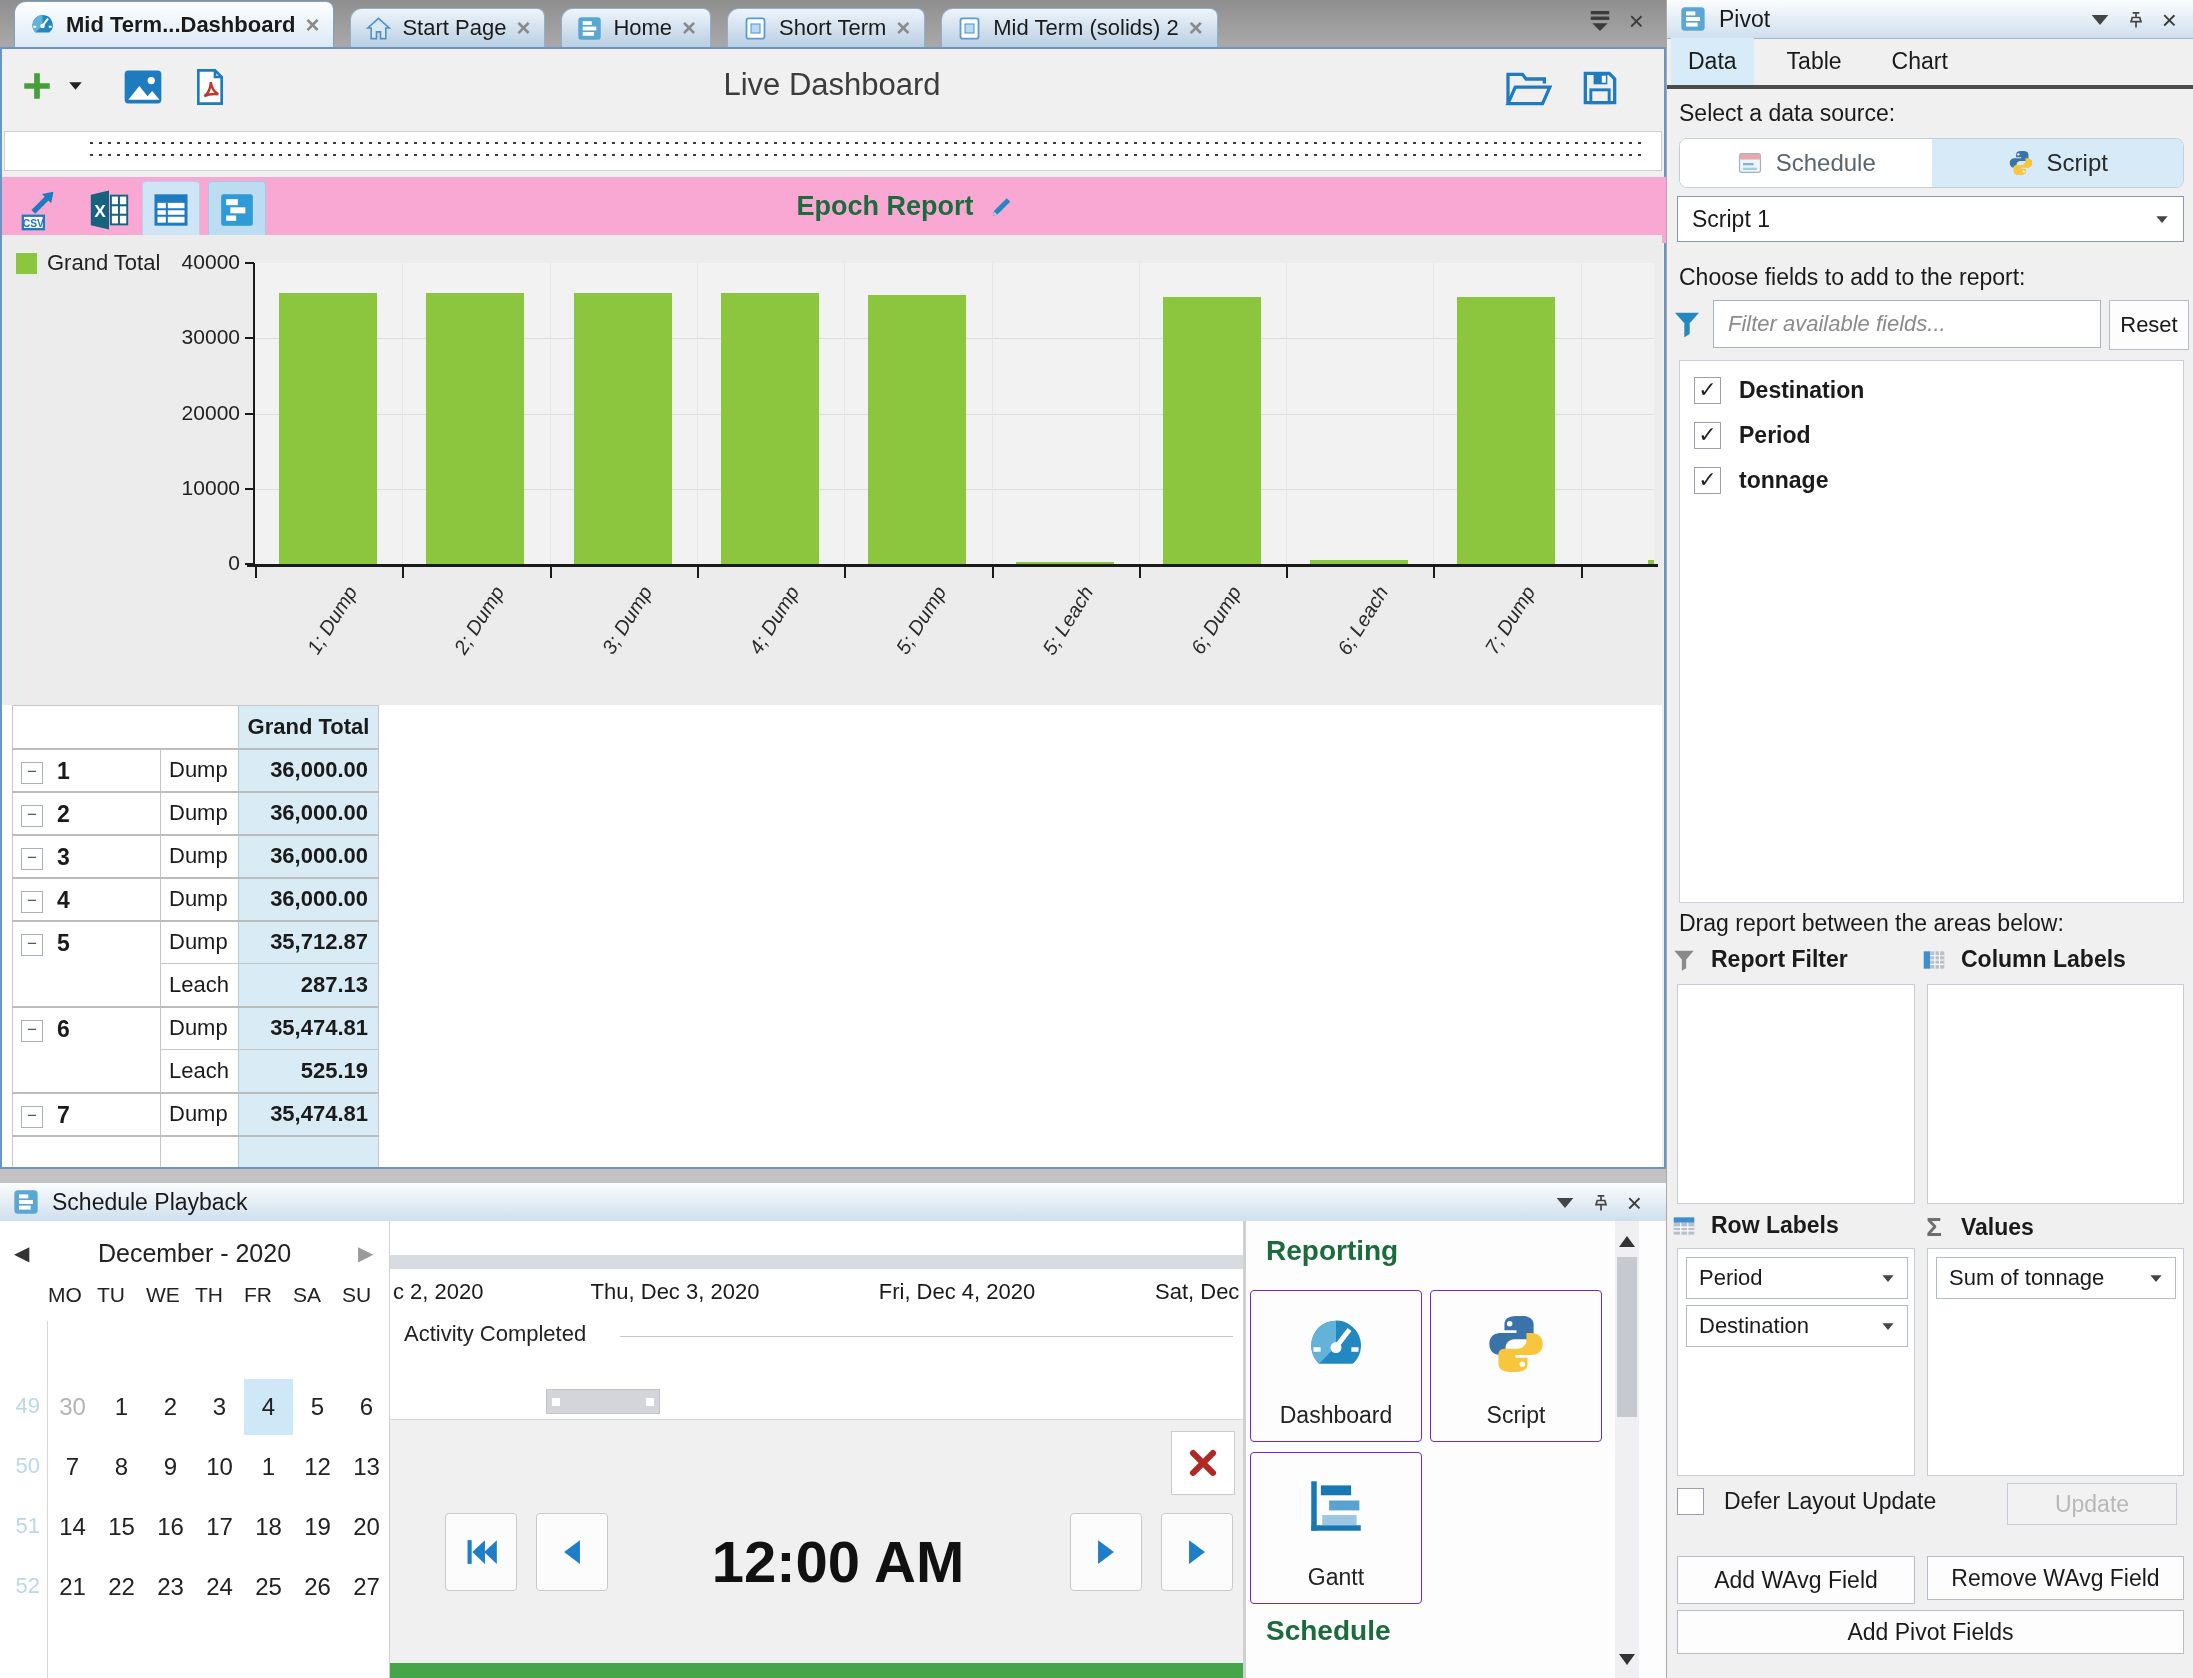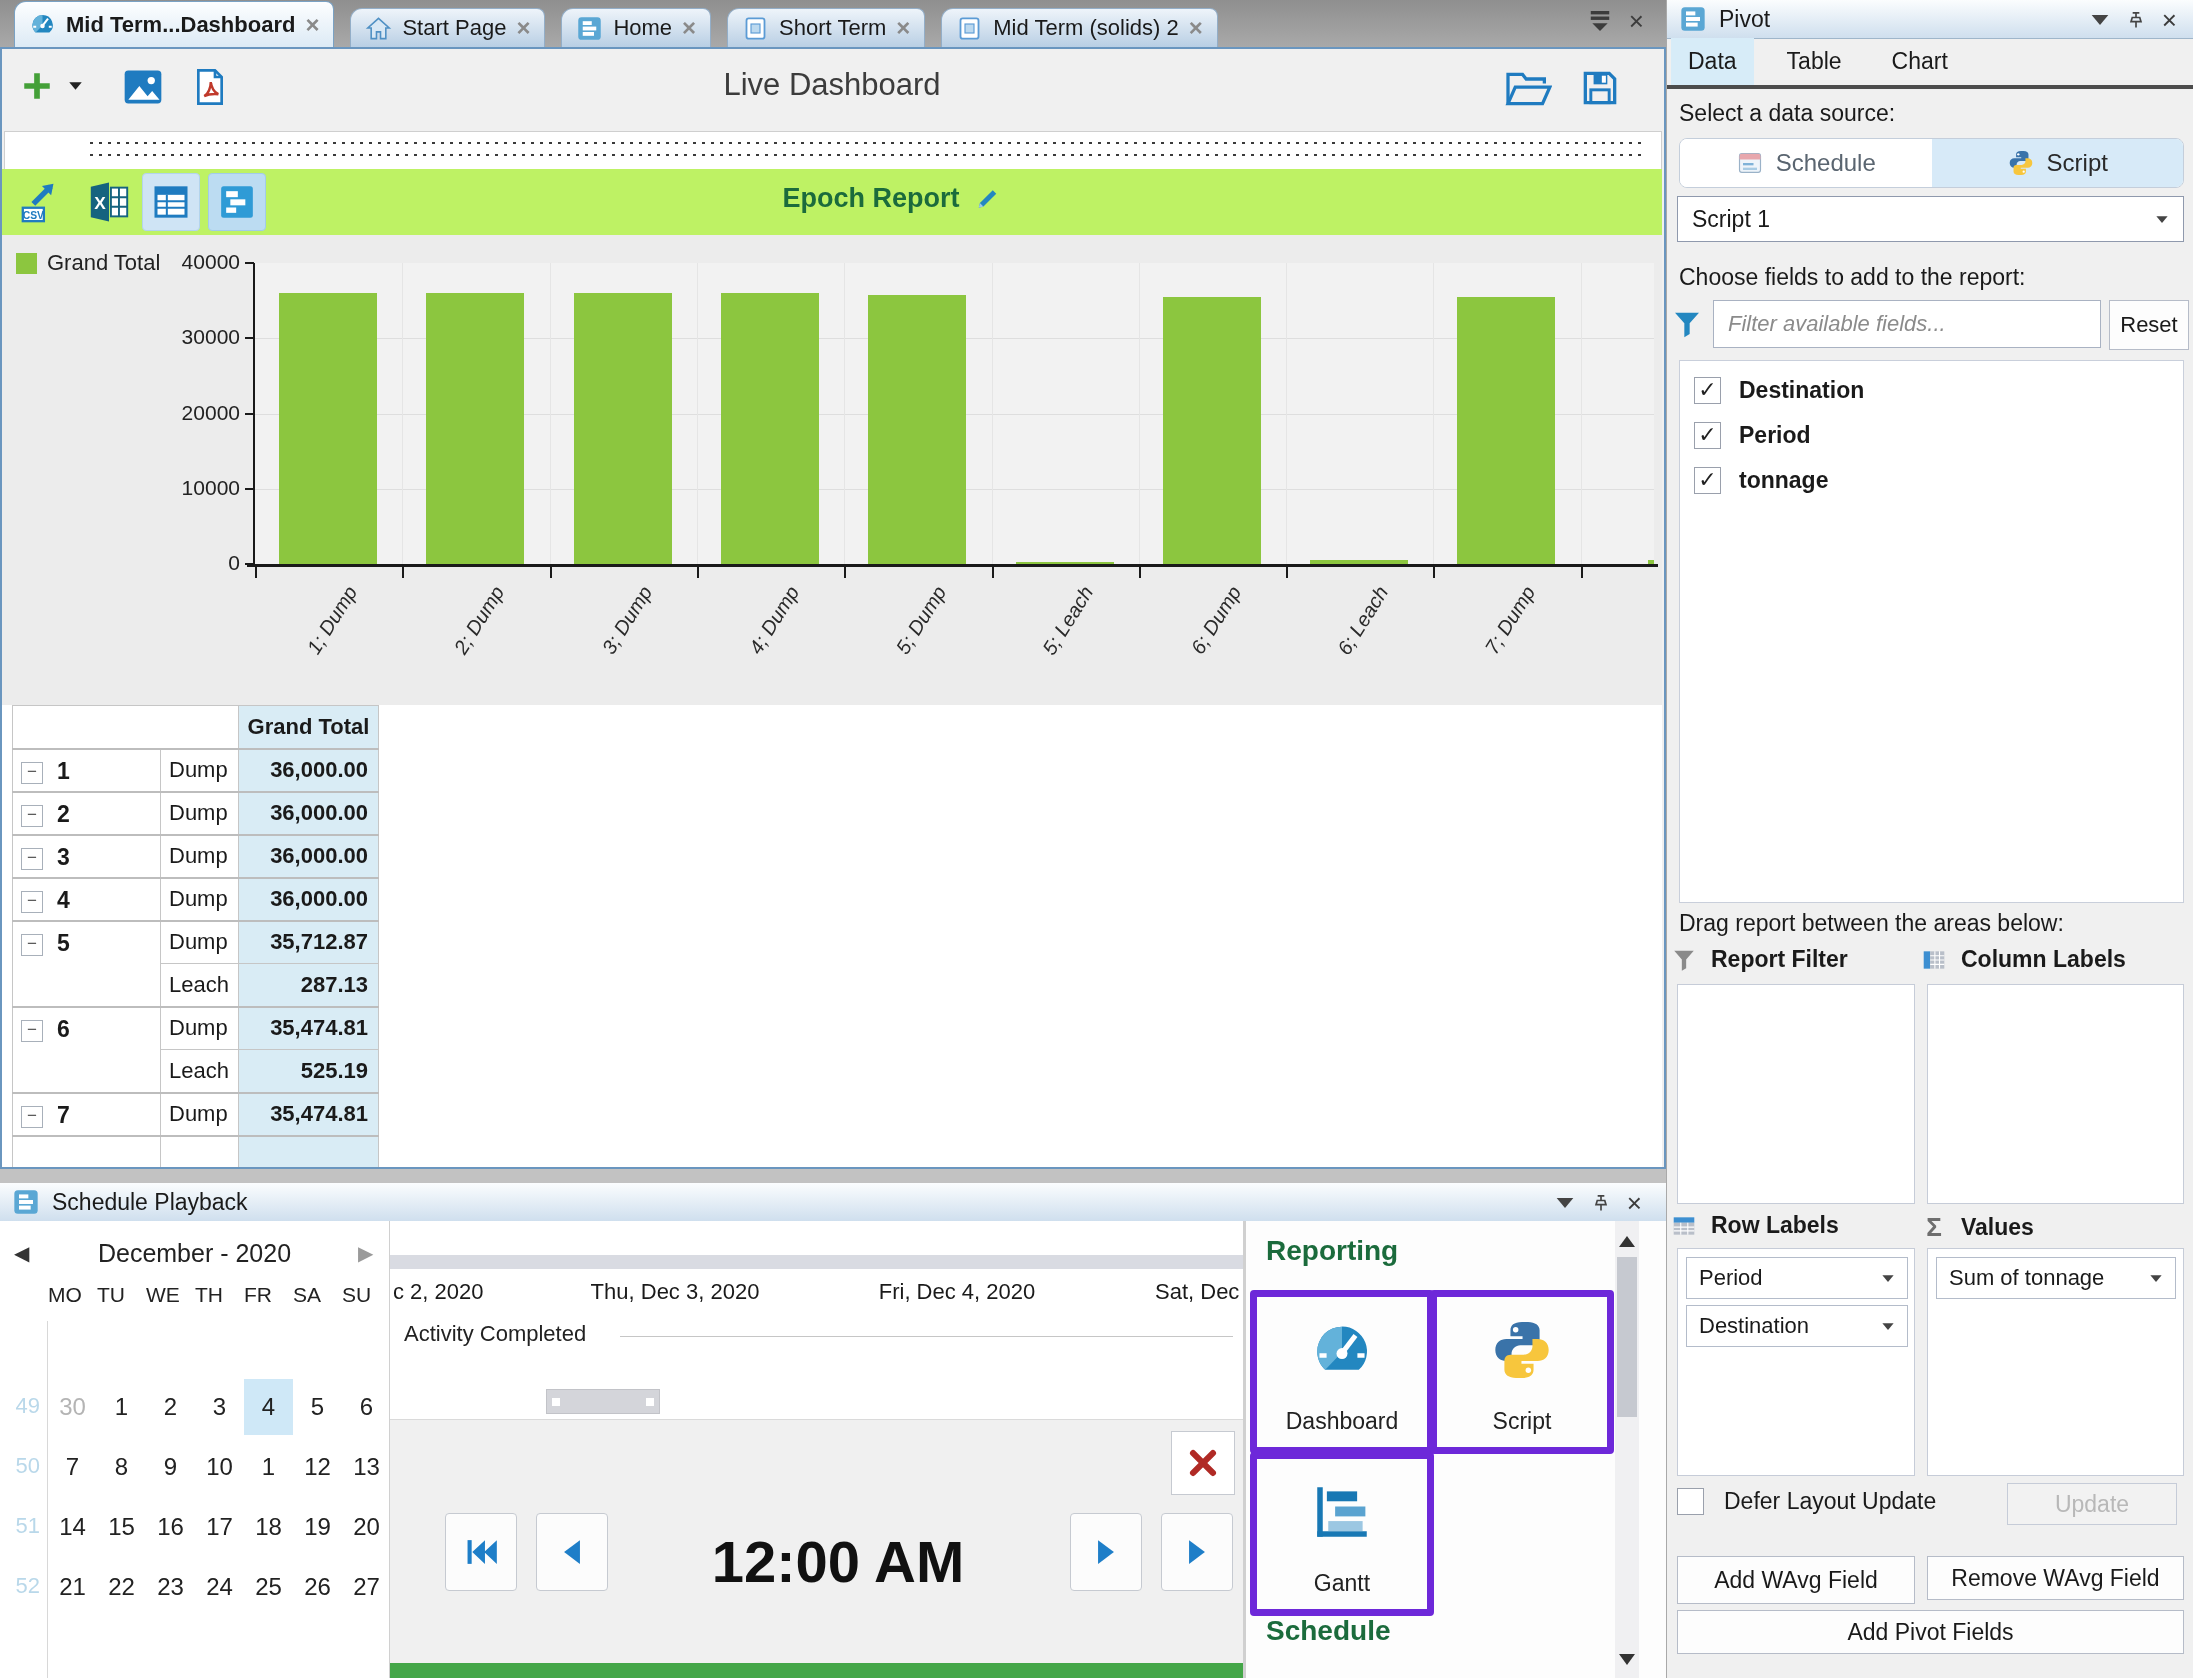--- a/index.html
+++ b/index.html
@@ -35,21 +35,21 @@
   .pdfbtn{position:absolute;left:188px;top:14px;width:40px;height:48px;}
   .folderbtn{position:absolute;left:1502px;top:20px;width:48px;height:40px;}
   .savebtn{position:absolute;left:1576px;top:16px;width:44px;height:46px;}
 
   .dotstrip{position:absolute;left:2px;top:82px;width:1656px;height:38px;background:#fff;
             border:1px solid #cfcfcf;}
   .dotline{position:absolute;left:85px;right:14px;height:2px;
             background:repeating-linear-gradient(90deg,#3a3a3a 0 3px,transparent 3px 9px);}
   .dotline.l1{top:10px;} .dotline.l2{top:22px;}
 
-  .toolbar2{position:absolute;left:0;top:120px;width:1660px;height:66px;background:#bef264;}
+  .toolbar2{position:absolute;left:0;top:128px;width:1660px;height:66px;background:#f9a8d4;padding-left:28px;}
   .csvbtn{position:absolute;left:16px;top:10px;width:46px;height:46px;}
   .xlsbtn{position:absolute;left:84px;top:8px;width:46px;height:50px;}
   .iconbtn{position:absolute;top:4px;width:56px;height:56px;border-radius:4px;
            display:flex;align-items:center;justify-content:center;}
   .iconbtn .ic{width:40px;height:40px;}
   .iconbtn.sel{background:#cfe4f5;border:1px solid #b3d4ec;}
   .iconbtn.sel2{background:#bcdcf2;border:1px solid #a2cbe9;}
   .tblbtn{left:140px;} .chtbtn{left:206px;}
   .report-title{position:absolute;left:calc(50% + 60px);top:14px;transform:translateX(-50%);
                 display:flex;align-items:center;gap:14px;}
@@ -122,21 +122,21 @@
   .redx{position:absolute;left:781px;top:11px;width:62px;height:62px;background:#fff;border:1px solid #c6cad1;
         display:flex;align-items:center;justify-content:center;}
   .redx .ic{width:34px;height:34px;}
   .pb-date{position:absolute;left:0;top:76px;width:896px;text-align:center;font-size:27px;font-weight:600;color:#111;}
   .pb-time{position:absolute;left:0;top:108px;width:896px;text-align:center;font-size:58px;font-weight:600;color:#111;}
   .greenbar{position:absolute;left:0;top:442px;width:100%;height:15px;}
 
   .rep-divider{position:absolute;left:1243px;top:38px;width:3px;height:457px;background:#d0d0d0;}
   .reporting{position:absolute;left:1246px;top:38px;width:420px;height:457px;background:#fdfdfd;overflow:hidden;}
   .rep-h{position:absolute;left:20px;font-size:28px;font-weight:bold;color:#1B6B3C;}
-  .rep-card{position:absolute;width:170px;height:150px;background:#fdfdfd;border:7px solid #6d28d9;border-radius:4px;}
+  .rep-card{position:absolute;width:170px;height:150px;background:#fdfdfd;border:1px solid #6d28d9;border-radius:4px;}
   .rep-card .ic{position:absolute;left:50%;top:20px;transform:translateX(-50%);width:66px;height:66px;}
   .rep-card .lbl{position:absolute;left:0;bottom:12px;width:100%;text-align:center;font-size:23px;color:#222;}
   .rep-sb{position:absolute;left:369px;top:0;width:24px;height:457px;background:#f0f0f2;}
   .rep-sb .up,.rep-sb .dn{position:absolute;left:0;width:24px;height:28px;display:flex;align-items:center;justify-content:center;}
   .rep-sb .thumb{position:absolute;left:2px;top:36px;width:20px;height:160px;background:#c6c9d0;}
   .tri-up{width:0;height:0;border-left:8px solid transparent;border-right:8px solid transparent;border-bottom:11px solid #333;}
   .tri-dn{width:0;height:0;border-left:8px solid transparent;border-right:8px solid transparent;border-top:11px solid #333;}
 
   
   .pivot{position:absolute;left:1666px;top:0;width:527px;height:1678px;background:#f0f0f0;border-left:1px solid #a9a9a9;box-sizing:border-box;}

